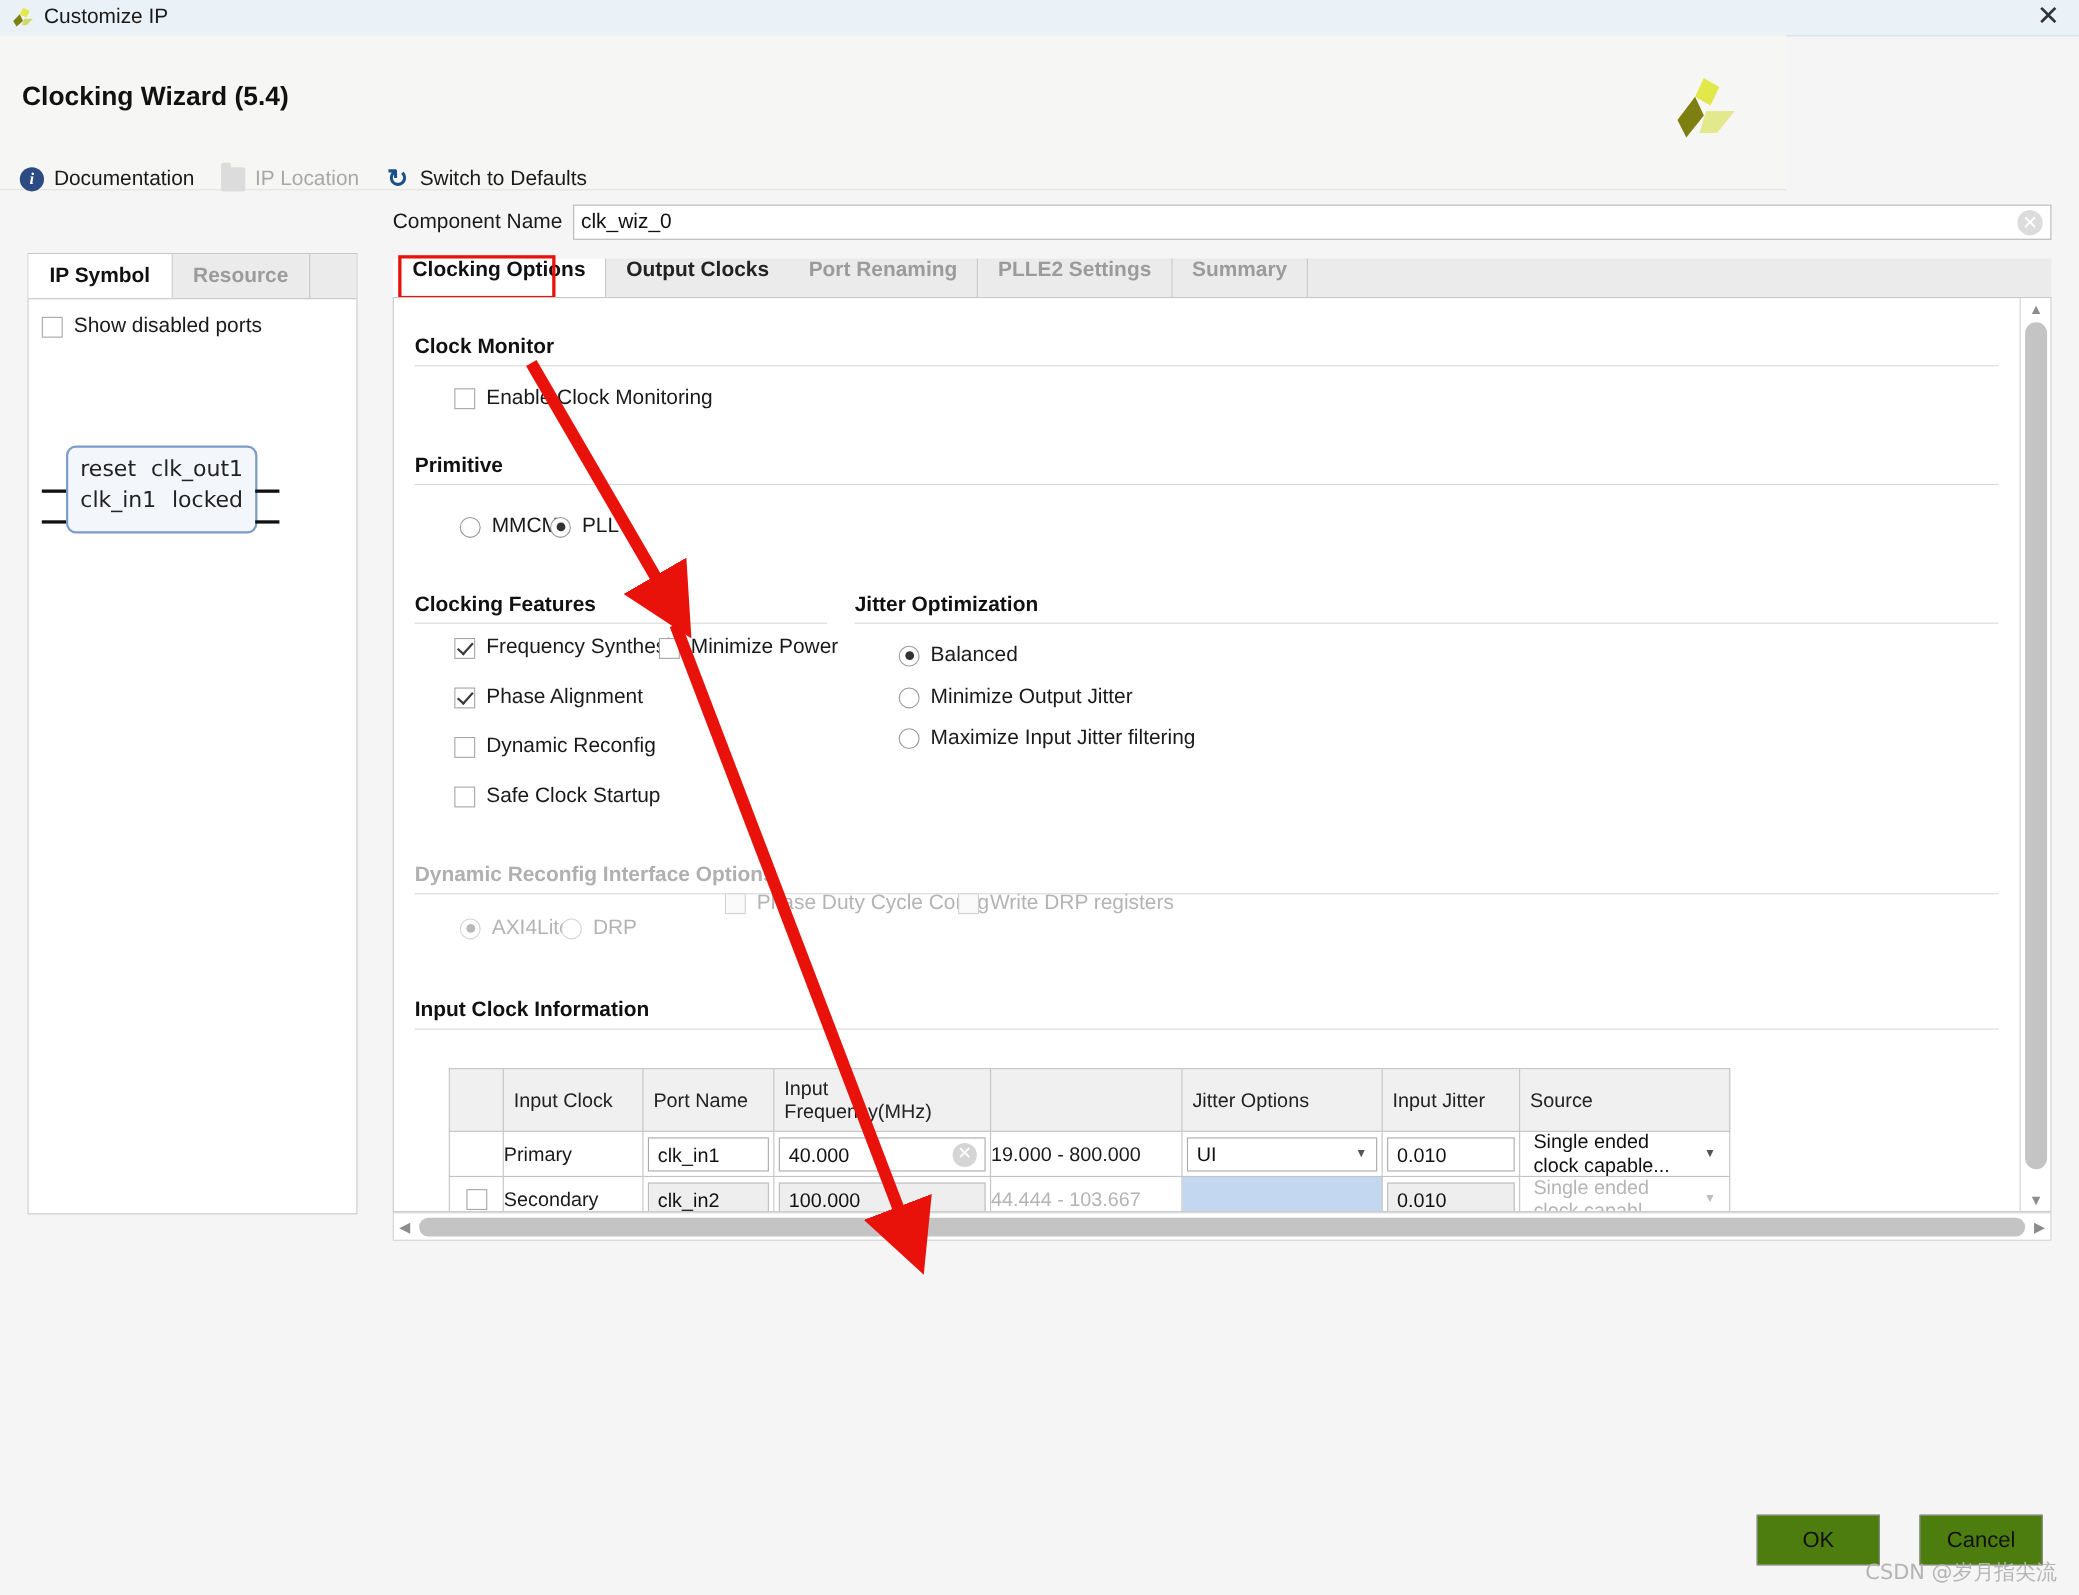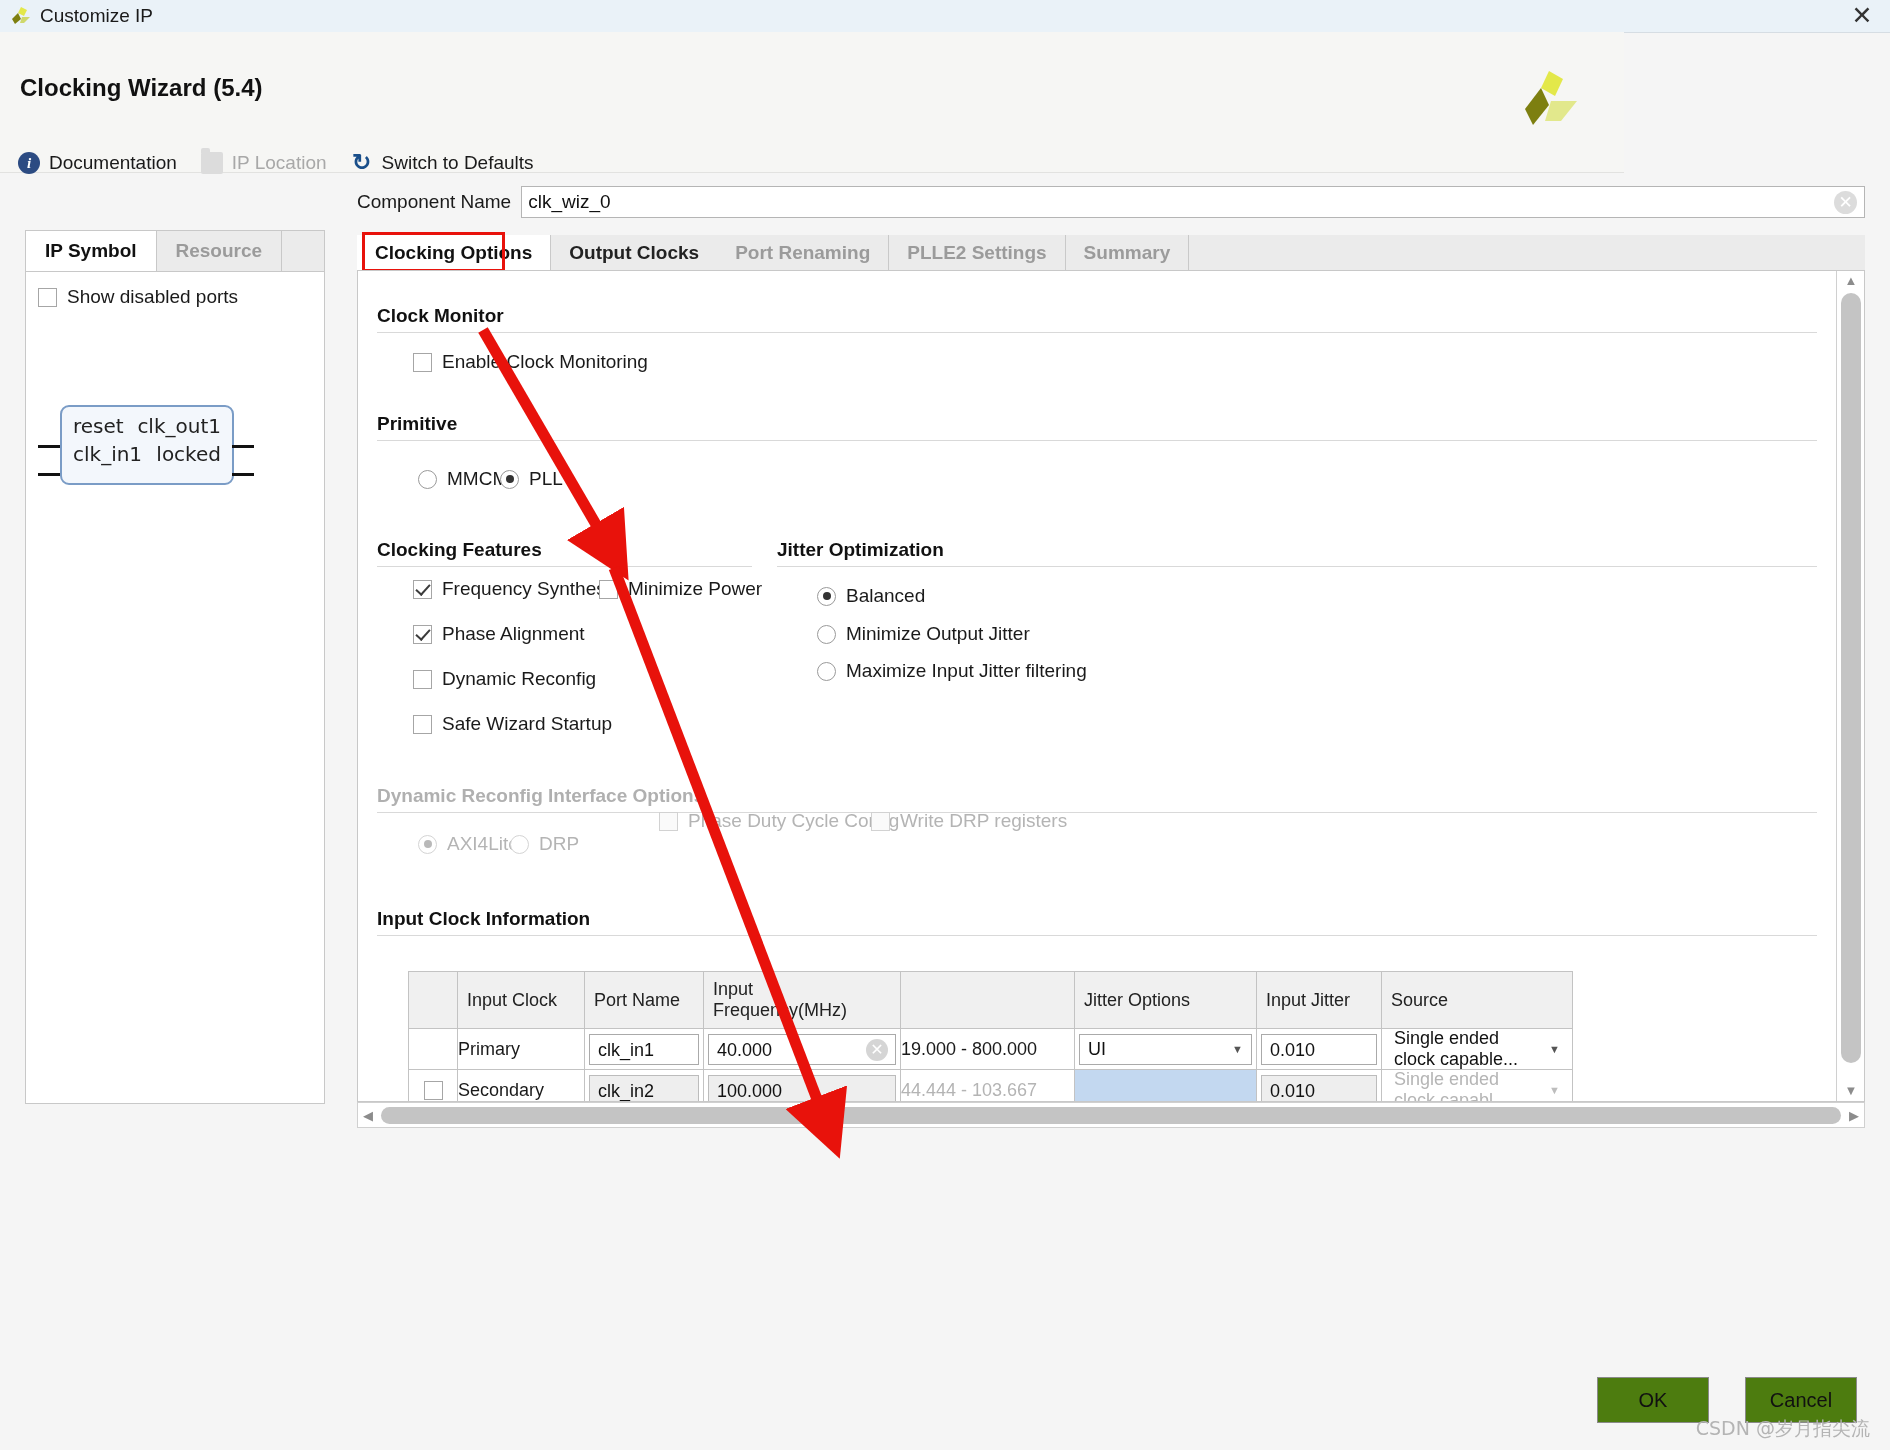--- a/index.html
+++ b/index.html
@@ -101,21 +101,21 @@
   #compname-input{
     width:100%;height:32px;box-sizing:border-box;border:1px solid #b5b5b5;background:#fff;
     font-size:19px;font-family:"Liberation Sans",sans-serif;color:#111;padding:0 38px 0 6px;outline:none;
   }
   #compname-clear{
     position:absolute;right:8px;top:5px;width:23px;height:23px;border-radius:50%;
     background:#dcdcdc;color:#fff;font-size:17px;line-height:23px;text-align:center;cursor:pointer;
   }
   #tabbar{position:absolute;left:0;top:49px;width:1508px;height:36px;background:#ebebeb;display:flex;align-items:stretch;}
   .tab{
-    display:flex;align-items:center;padding:12px 18px;font-size:19px;font-weight:bold;
+    display:flex;padding:0 18px;font-size:19px;font-weight:bold;
     border-right:1px solid #c9c9c9;cursor:pointer;box-sizing:border-box;
   }
   .tab.active{background:#fff;color:#111;border-right:1px solid #c9c9c9;}
   .tab.enabled{color:#222;border-right:none;}
   .tab.disabled{color:#9b9b9b;}
   #tab-highlight{
     position:absolute;left:5px;top:-3px;width:143px;height:40px;
     border:3px solid #e8120b;box-sizing:border-box;pointer-events:none;
   }
   #content-area{
@@ -314,21 +314,21 @@
     <div class="row" style="position:absolute;left:55px;top:352px;">
       <span class="cb checked"></span>
       <span class="lbl">Phase Alignment</span>
     </div>
     <div class="row" style="position:absolute;left:55px;top:397px;">
       <span class="cb"></span>
       <span class="lbl">Dynamic Reconfig</span>
     </div>
     <div class="row" style="position:absolute;left:55px;top:442px;">
       <span class="cb"></span>
-      <span class="lbl">Safe Wizard Startup</span>
+      <span class="lbl">Safe Clock Startup</span>
     </div>
 
     <div class="sect-title" style="left:419px;top:268px;">Jitter Optimization</div>
     <div class="sect-rule" style="left:419px;top:295px;width:1040px;"></div>
     <div class="row" style="position:absolute;left:459px;top:314px;">
       <span class="rb sel"></span>
       <span class="lbl">Balanced</span>
     </div>
     <div class="row" style="position:absolute;left:459px;top:352px;">
       <span class="rb"></span>

